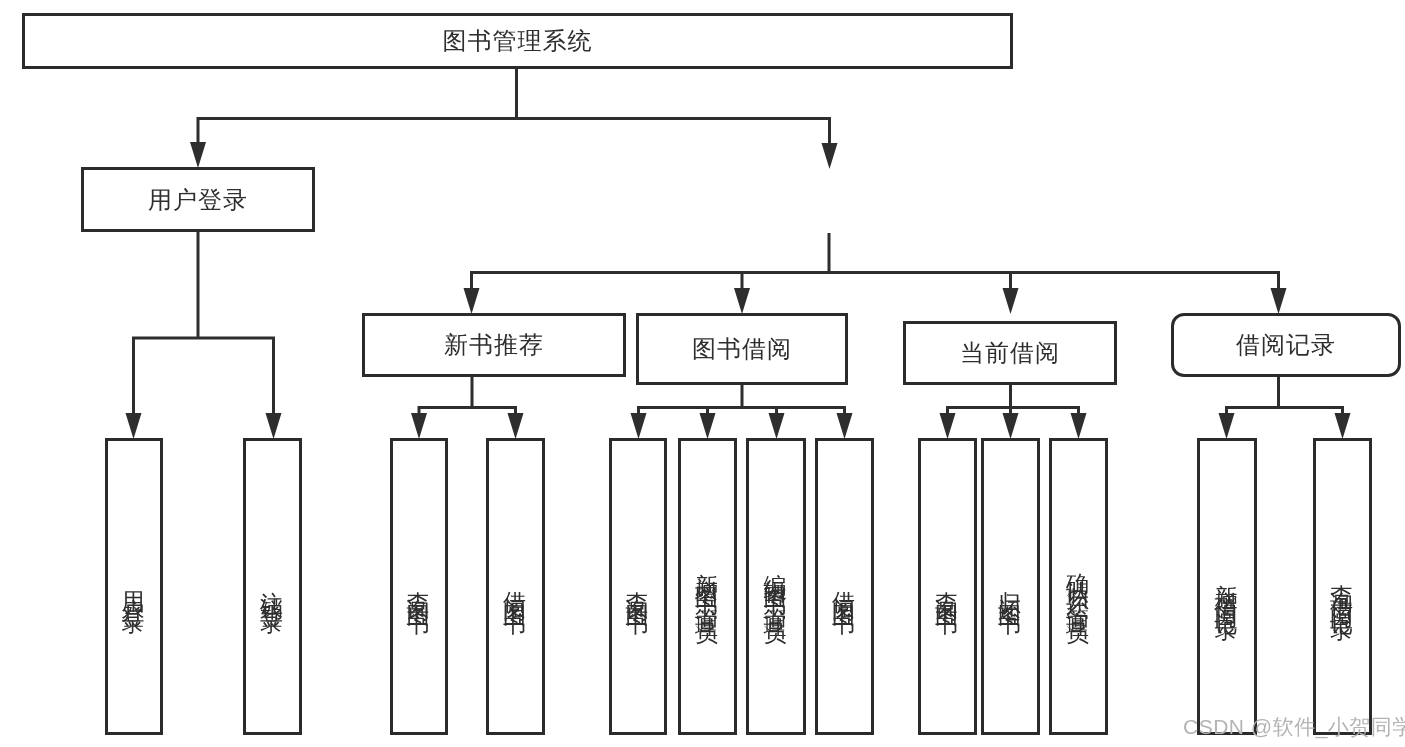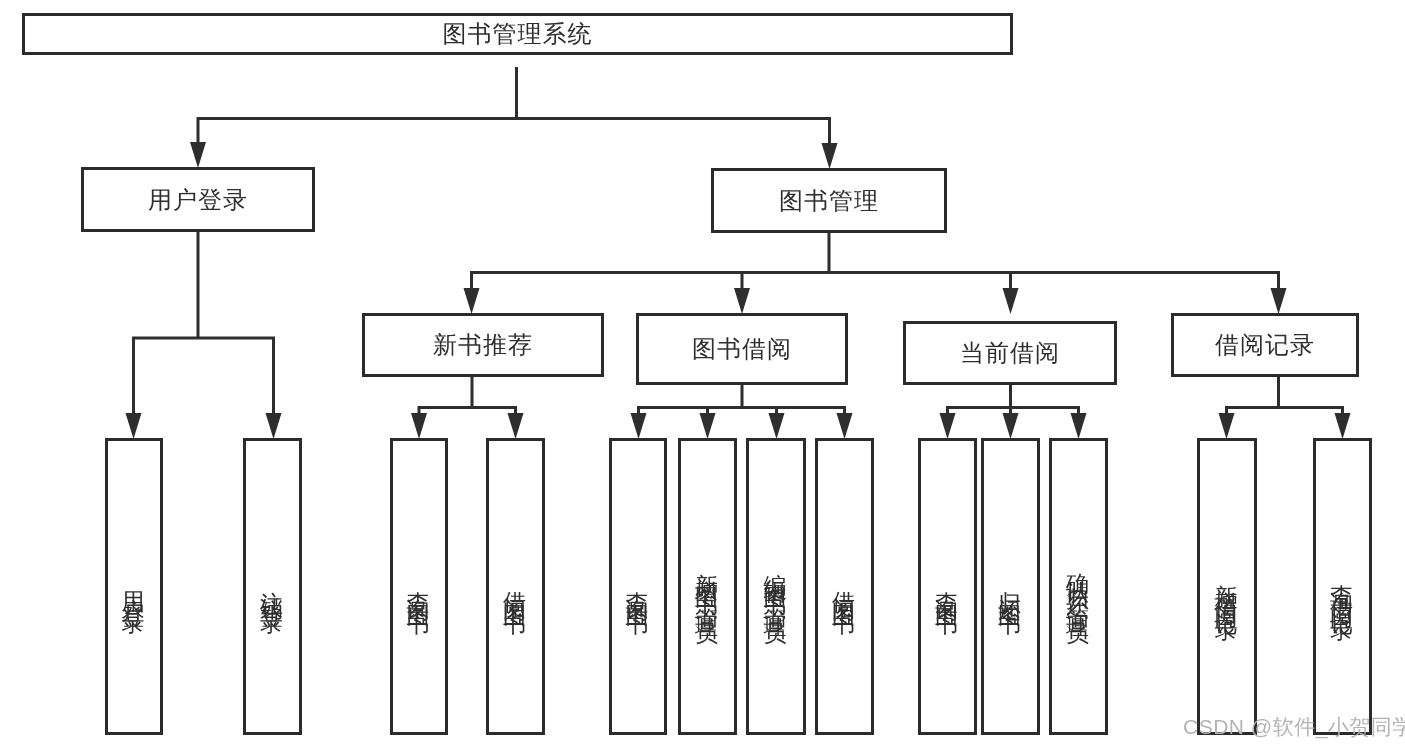--- a/index.html
+++ b/index.html
@@ -42,27 +42,27 @@
     position: absolute;
     left: 1183px;
     top: 713px;
     font-size: 21px;
     color: #b4b4b4;
     z-index: 6;
     letter-spacing: 0.5px;
     white-space: nowrap;
   }
   
-  .b-root   { left: 22px;   top: 13px;  width: 991px; height: 42px; }
+  .b-root   { left: 22px;   top: 13px;  width: 991px; height: 56px; }
   .b-login  { left: 81px;   top: 167px; width: 234px; height: 65px; }
   .b-mgmt   { left: 711px;  top: 168px; width: 236px; height: 65px; }
-  .b-new    { left: 362px;  top: 313px; width: 242px; height: 64px; }
+  .b-new    { left: 362px;  top: 313px; width: 264px; height: 64px; }
   .b-borrow { left: 636px;  top: 313px; width: 212px; height: 72px; }
   .b-cur    { left: 903px;  top: 313px; width: 214px; height: 64px; margin-top: 8px; }
-  .b-rec    { left: 1171px; top: 313px; width: 188px; height: 64px; }
+  .b-rec    { left: 1171px; top: 313px; width: 230px; height: 64px; border-radius: 13px; }
   .leaf { top: 438px; height: 297px; }
   .l0  { left: 105px;  width: 58px; }
   .l1  { left: 243px;  width: 59px; }
   .l2  { left: 390px;  width: 58px; }
   .l3  { left: 486px;  width: 59px; }
   .l4  { left: 609px;  width: 58px; }
   .l5  { left: 678px;  width: 59px; }
   .l6  { left: 746px;  width: 60px; }
   .l7  { left: 815px;  width: 59px; }
   .l8  { left: 918px;  width: 59px; }
@@ -118,21 +118,20 @@
       M1010.5 439 l-8 -26 h16 Z
       M1078.5 439 l-8 -26 h16 Z
       M1226.5 439 l-8 -26 h16 Z
       M1342.5 439 l-8 -26 h16 Z
     "></path>
   </svg>
 
   <div class="box b-root">图书管理系统</div>
 
   <div class="box b-login">用户登录</div>
-  <div class="box b-mgmt">图书管理</div>
 
   <div class="box b-new">新书推荐</div>
   <div class="box b-borrow">图书借阅</div>
   <div class="box b-cur">当前借阅</div>
   <div class="box b-rec">借阅记录</div>
 
   <div class="box vbox leaf l0">用户登录</div>
   <div class="box vbox leaf l1">注销登录</div>
 
   <div class="box vbox leaf l2">查询图书</div>

